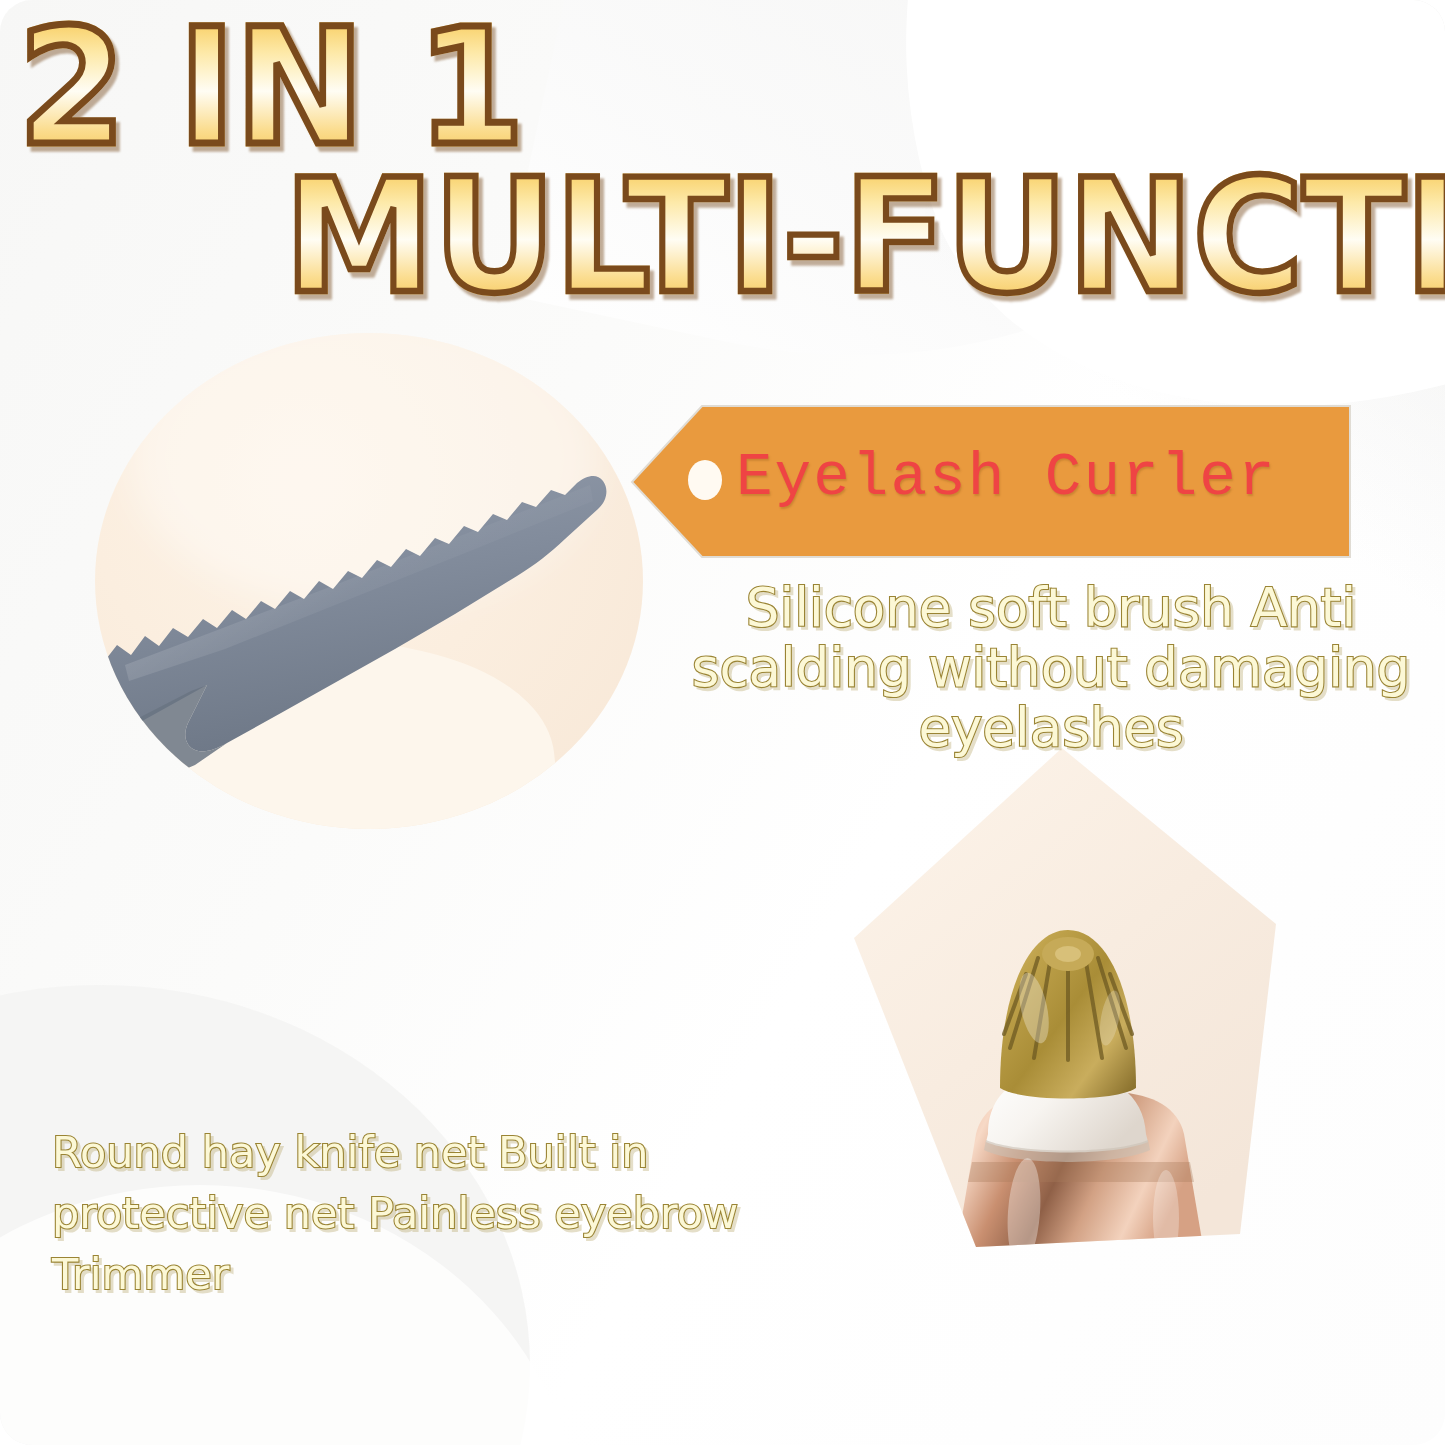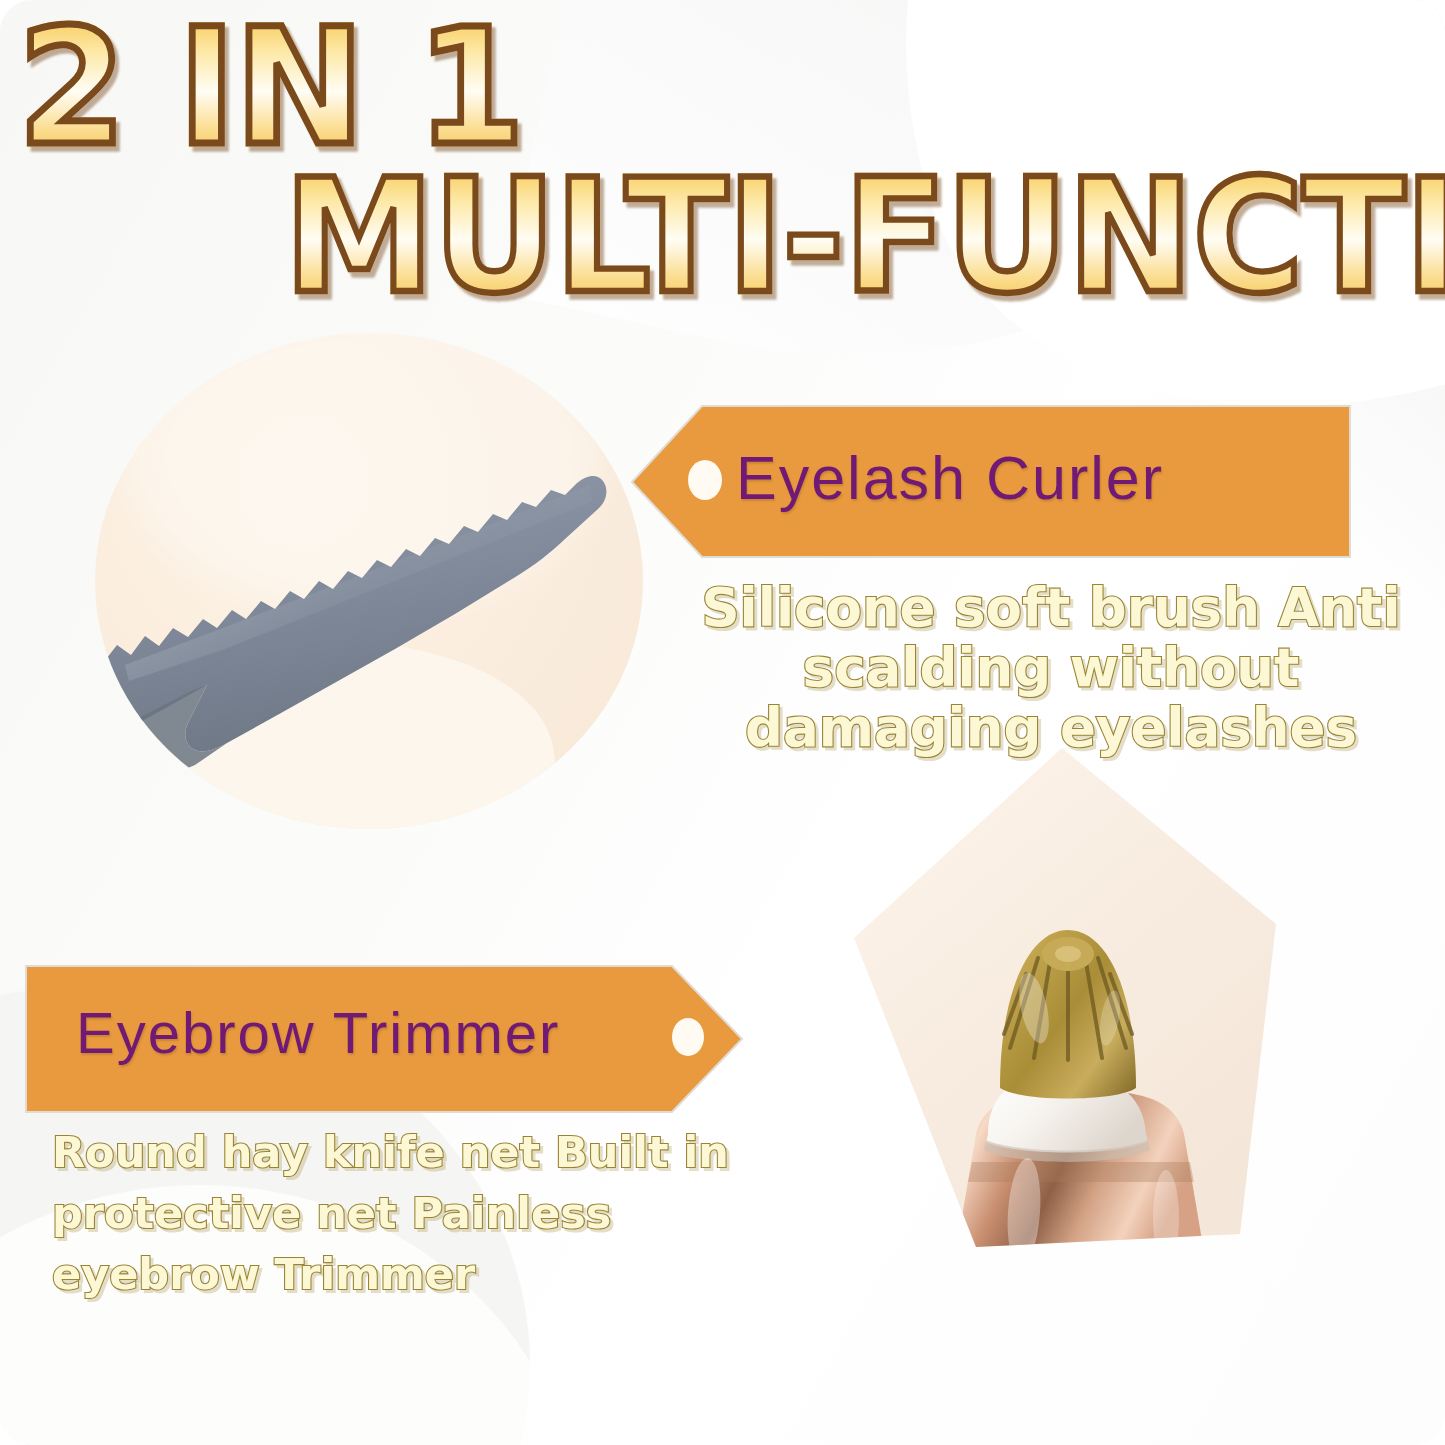--- a/index.html
+++ b/index.html
@@ -149,22 +149,22 @@
   }
   .pent-svg { position: absolute; inset: 0; }
 
   
   .banner {
     position: absolute;
   }
   .banner svg { position: absolute; inset: 0; overflow: visible; }
   .banner-label {
     position: absolute;
-    font-family: Liberation Sans, sans-serif;
-    color: #701a75;
+    font-family: Liberation Mono, monospace;
+    color: #ef4444;
     white-space: nowrap;
     letter-spacing: 2px;
     text-shadow: 1px 2px 2px rgba(150,95,30,.35);
   }
   #banner-eyelash {
     left: 630px;
     top: 404px;
     width: 722px;
     height: 155px;
   }
@@ -193,21 +193,21 @@
     border-radius: 50%;
     background: #fffaf2;
   }
   #banner-eyelash .bullet-dot { left: 58px; top: 56px; }
   #banner-eyebrow .bullet-dot { left: 648px; top: 54px; width: 32px; height: 38px; }
 
   
   .caption {
     position: absolute;
     font-family: "DejaVu Sans", sans-serif;
-    font-weight: bold;
+    font-weight: normal;
     color: #fcf8d6;
     -webkit-text-stroke: 2.2px #9a8434;
     paint-order: stroke fill;
     filter: drop-shadow(3px 3px 0 rgba(160,140,60,.28));
     letter-spacing: 0px;
   }
   #caption-eyelash {
     left: 660px;
     top: 578px;
     width: 782px;
@@ -358,23 +358,16 @@
   <div class="banner" id="banner-eyelash">
     <svg viewBox="0 0 722 155" preserveAspectRatio="none">
       <path d="M 72 2 L 720 2 L 720 153 L 72 153 L 2 78 Z" fill="#e99a3e" stroke="#e0dcd4" stroke-width="2"></path>
     </svg>
     <span class="bullet-dot"></span>
     <span class="banner-label">Eyelash Curler</span>
   </div>
 
   <div class="caption" id="caption-eyelash">Silicone soft brush Anti scalding without damaging eyelashes</div>
 
-  <div class="banner" id="banner-eyebrow">
-    <svg viewBox="0 0 720 150" preserveAspectRatio="none">
-      <path d="M 2 2 L 648 2 L 718 75 L 648 148 L 2 148 Z" fill="#e99a3e" stroke="#e0dcd4" stroke-width="2"></path>
-    </svg>
-    <span class="bullet-dot"></span>
-    <span class="banner-label">Eyebrow Trimmer</span>
-  </div>
 
   <div class="caption" id="caption-eyebrow">Round hay knife net Built in protective net Painless eyebrow Trimmer</div>
 
 </div>
 
 </body></html>

